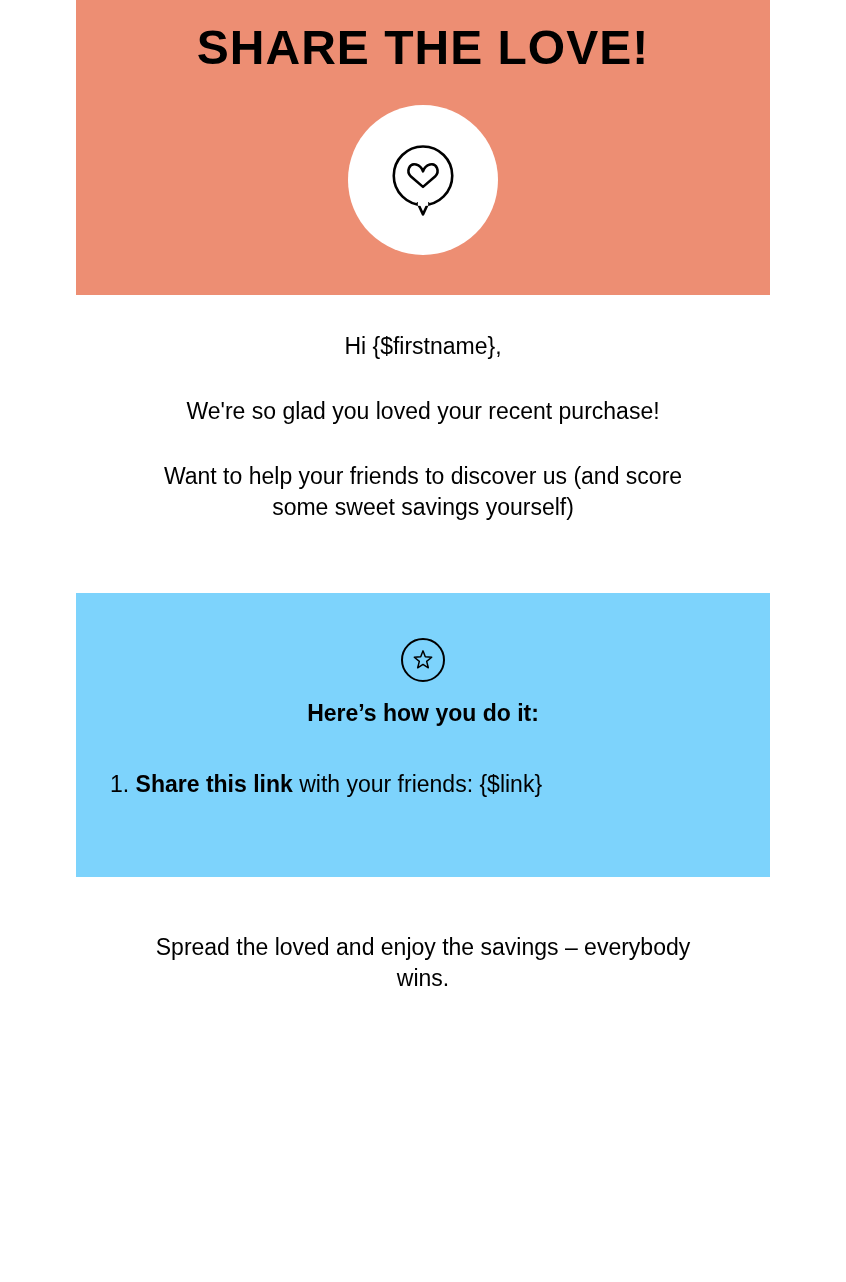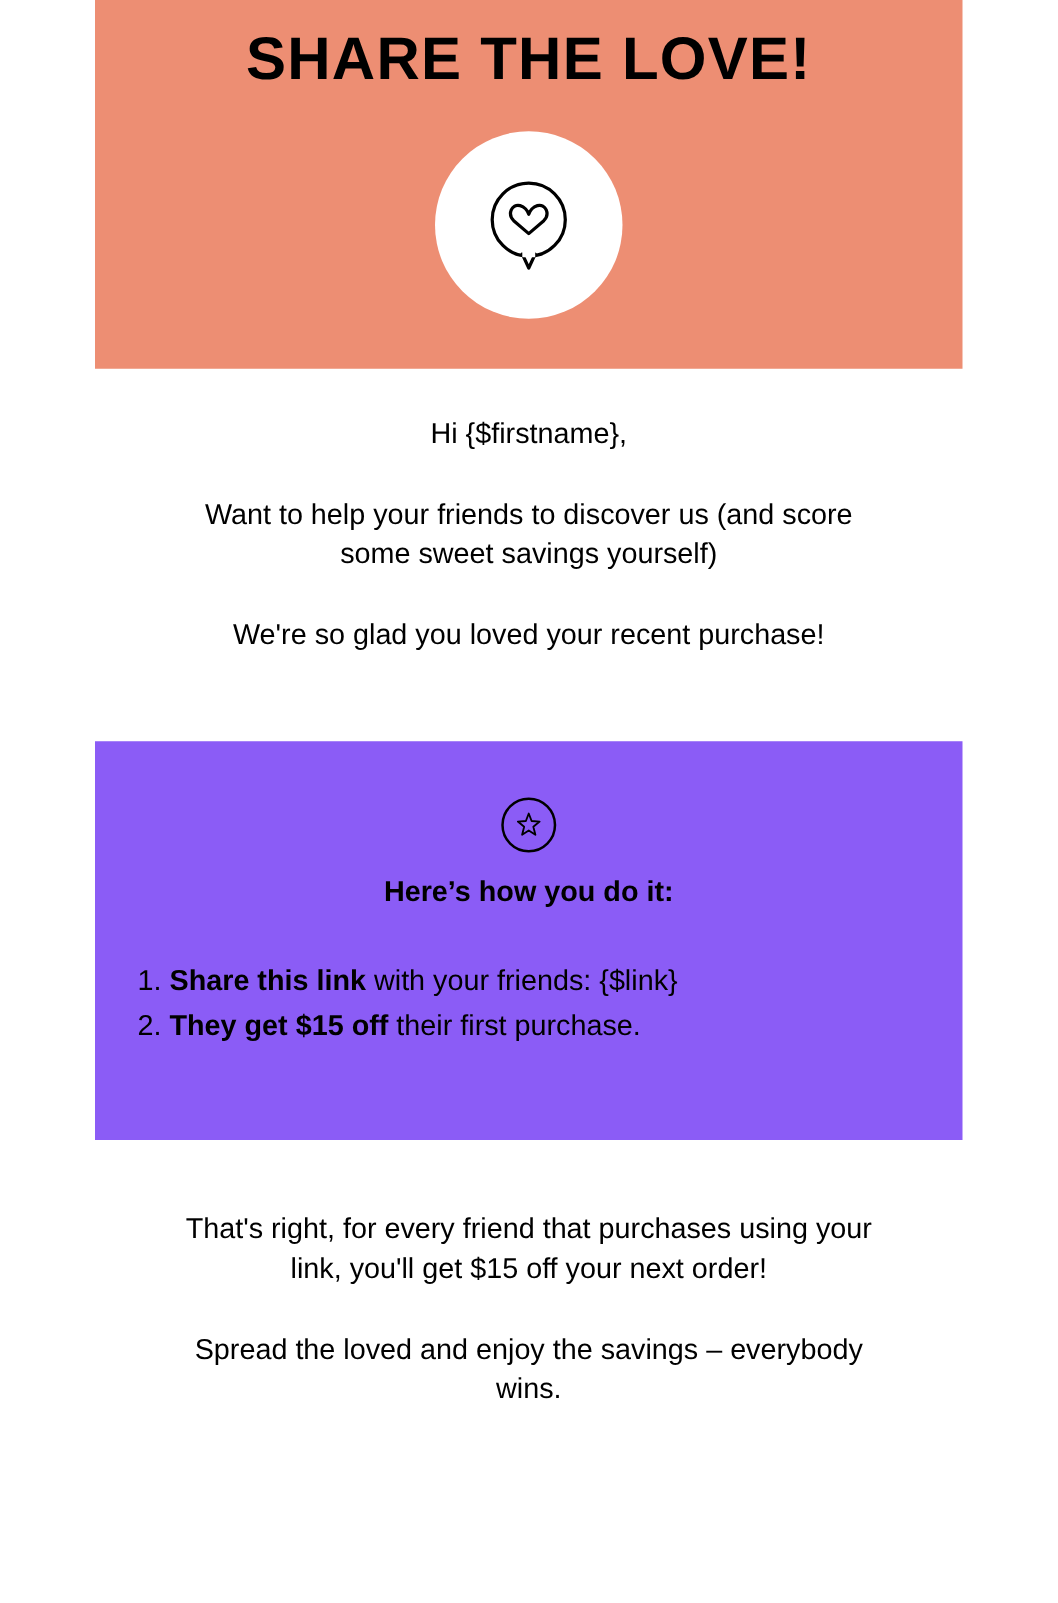--- a/index.html
+++ b/index.html
@@ -2,21 +2,21 @@
 <html><head>
 <meta charset="utf-8">
 <style>
   html,body{margin:0;padding:0;font-family:Arial,Helvetica,sans-serif;color:#000;background:#fff}
   .page{width:694px;margin:0 auto;background:#fff}
   .hero{background:#ed8e73;text-align:center;padding:10px 20px 40px}
   .hero h1{font-size:48px;font-weight:900;letter-spacing:1px;margin:10px 0 30px;color:#000}
   .circle{width:150px;height:150px;border-radius:50%;background:#fff;margin:0 auto;display:flex;align-items:center;justify-content:center}
   .intro{padding:36px 60px;text-align:center;font-size:23px;line-height:1.35}
   .intro p{margin:0 0 34px}
-  .howto{background:#8b5cf6;padding:45px 30px 70px}
+  .howto{background:#7dd3fc;padding:45px 30px 70px}
   .star-wrap{text-align:center;margin-bottom:18px}
   .star-circle{display:inline-flex;width:40px;height:40px;border:2px solid #000;border-radius:50%;align-items:center;justify-content:center}
   .howto h2{text-align:center;font-size:23px;font-weight:700;margin:0 0 40px}
   .steps{font-size:23px;line-height:1.55;margin:4px;padding:0;list-style:none}
   .steps li{margin:0}
   .steps b{font-weight:700}
   .outro{padding:55px 60px 10px;text-align:center;font-size:23px;line-height:1.35}
   .outro p{margin:0 0 34px}
 </style>
 </head>
@@ -31,37 +31,35 @@
         <circle cx="50" cy="45" r="34" fill="none" stroke="#000" stroke-width="3"></circle>
         <polygon points="44,77 56,77 50,90" fill="#fff" stroke="#000" stroke-width="3" stroke-linejoin="round"></polygon>
         <rect x="44" y="74" width="12" height="6" fill="#fff"></rect>
         <path d="M50 58 L36 46 C30 40 34 30 42 32 C46 33 49 37 50 40 C51 37 54 33 58 32 C66 30 70 40 64 46 Z" fill="none" stroke="#000" stroke-width="3" stroke-linejoin="round"></path>
       </svg>
     </div>
   </div>
 
   <div class="intro">
     <p>Hi {$firstname},</p>
+    <p>We're so glad you loved your recent purchase!</p>
     <p>Want to help your friends to discover us (and score some sweet savings yourself)</p>
-    <p>We're so glad you loved your recent purchase!</p>
   </div>
 
   <div class="howto">
     <div class="star-wrap">
       <span class="star-circle">
         <svg width="22" height="22" viewBox="0 0 24 24">
             <path d="M12 2 L14.5 8.5 L21.5 9 L16 13.5 L17.8 20.5 L12 16.8 L6.2 20.5 L8 13.5 L2.5 9 L9.5 8.5 Z" fill="none" stroke="#000" stroke-width="1.6" stroke-linejoin="round"></path>
           </svg>
       </span>
     </div>
     <h2>Here’s how you do it:</h2>
     <ul class="steps">
       <li><span>1. </span><b>Share this link</b><span> with your friends: {$link}</span></li>
-      <li><span>2. </span><b>They get $15 off</b><span> their first purchase.</span></li>
     </ul>
   </div>
 
   <div class="outro">
-    <p>That's right, for every friend that purchases using your link, you'll get $15 off your next order!</p>
     <p>Spread the loved and enjoy the savings – everybody wins.</p>
   </div>
 
 </div>
 
 </body></html>

